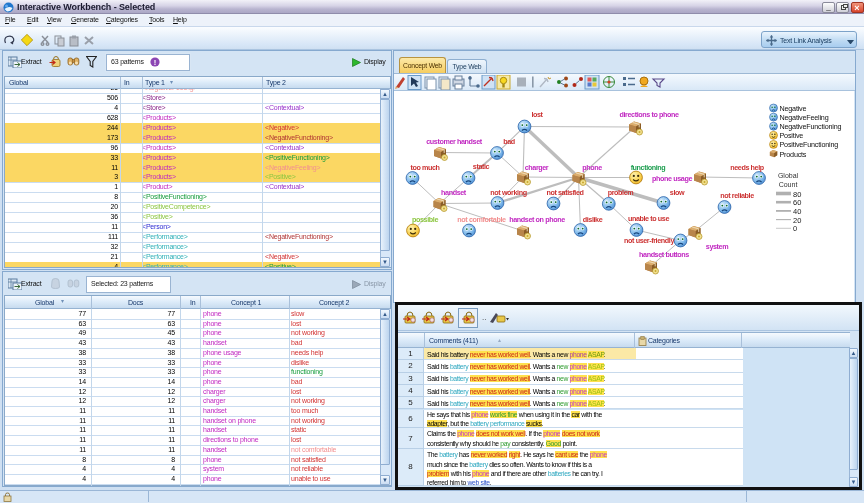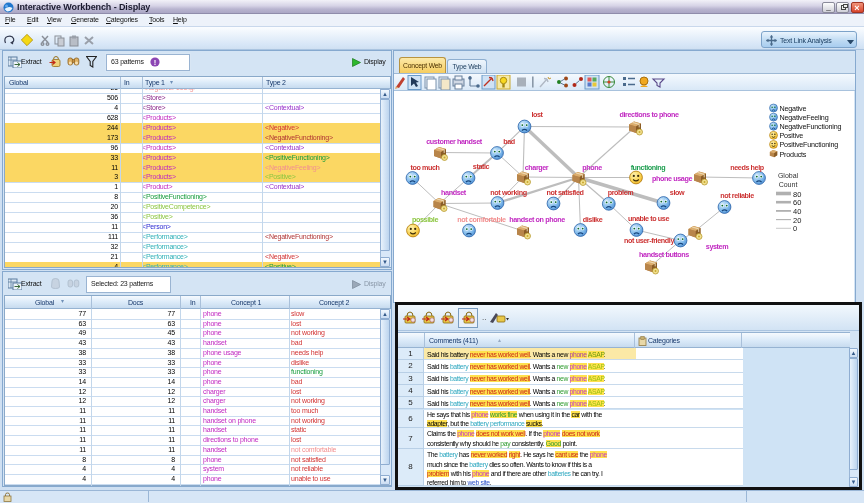--- a/index.html
+++ b/index.html
@@ -41,21 +41,21 @@
 .cyg{color:#9ac410;}
 .ct{color:#2fa8c0;}
 </style></head><body>
 
 <div class="abs titlebar"></div>
 <svg class="abs" style="left:3px;top:2px" width="11" height="11">
     <circle cx="5.5" cy="5.5" r="5" fill="#2277cc"></circle>
     <path d="M1.5 7 Q5.5 3.5 9.5 6 Q8 9.5 4 9.5 Z" fill="#e8f4ff"></path>
     <circle cx="3.5" cy="4" r="1.5" fill="#66aaee"></circle>
   </svg>
-<div class="abs title-txt">Interactive Workbench - Display</div>
+<div class="abs title-txt">Interactive Workbench - Selected</div>
 <div class="abs" style="left:822px;top:1.5px;width:13px;height:11px;background:linear-gradient(#fdfdfd,#cfcfd8);border:1px solid #8a8a9a;border-radius:2px;text-align:center;font-size:8px;line-height:8px;color:#222;">_</div>
 <div class="abs" style="left:836px;top:1.5px;width:13px;height:11px;background:linear-gradient(#fdfdfd,#cfcfd8);border:1px solid #8a8a9a;border-radius:2px;">
     <span style="position:absolute;left:3.5px;top:2.5px;width:5px;height:4.5px;border:1px solid #444;background:#eee;"></span>
     <span style="position:absolute;left:5.5px;top:1px;width:5px;height:4.5px;border:1px solid #444;background:#eee;"></span>
   </div>
 <div class="abs" style="left:850.5px;top:1.5px;width:13px;height:11px;background:linear-gradient(#f0937a,#d8442c);border:1px solid #a03322;border-radius:2px;text-align:center;font-size:9px;line-height:10px;color:#fff;font-weight:bold;">×</div>
 <div class="abs menubar"></div>
 <div class="abs menu-i" style="left:5px;top:16px;"><u>F</u>ile</div>
 <div class="abs menu-i" style="left:27px;top:16px;"><u>E</u>dit</div>
 <div class="abs menu-i" style="left:47px;top:16px;"><u>V</u>iew</div>

